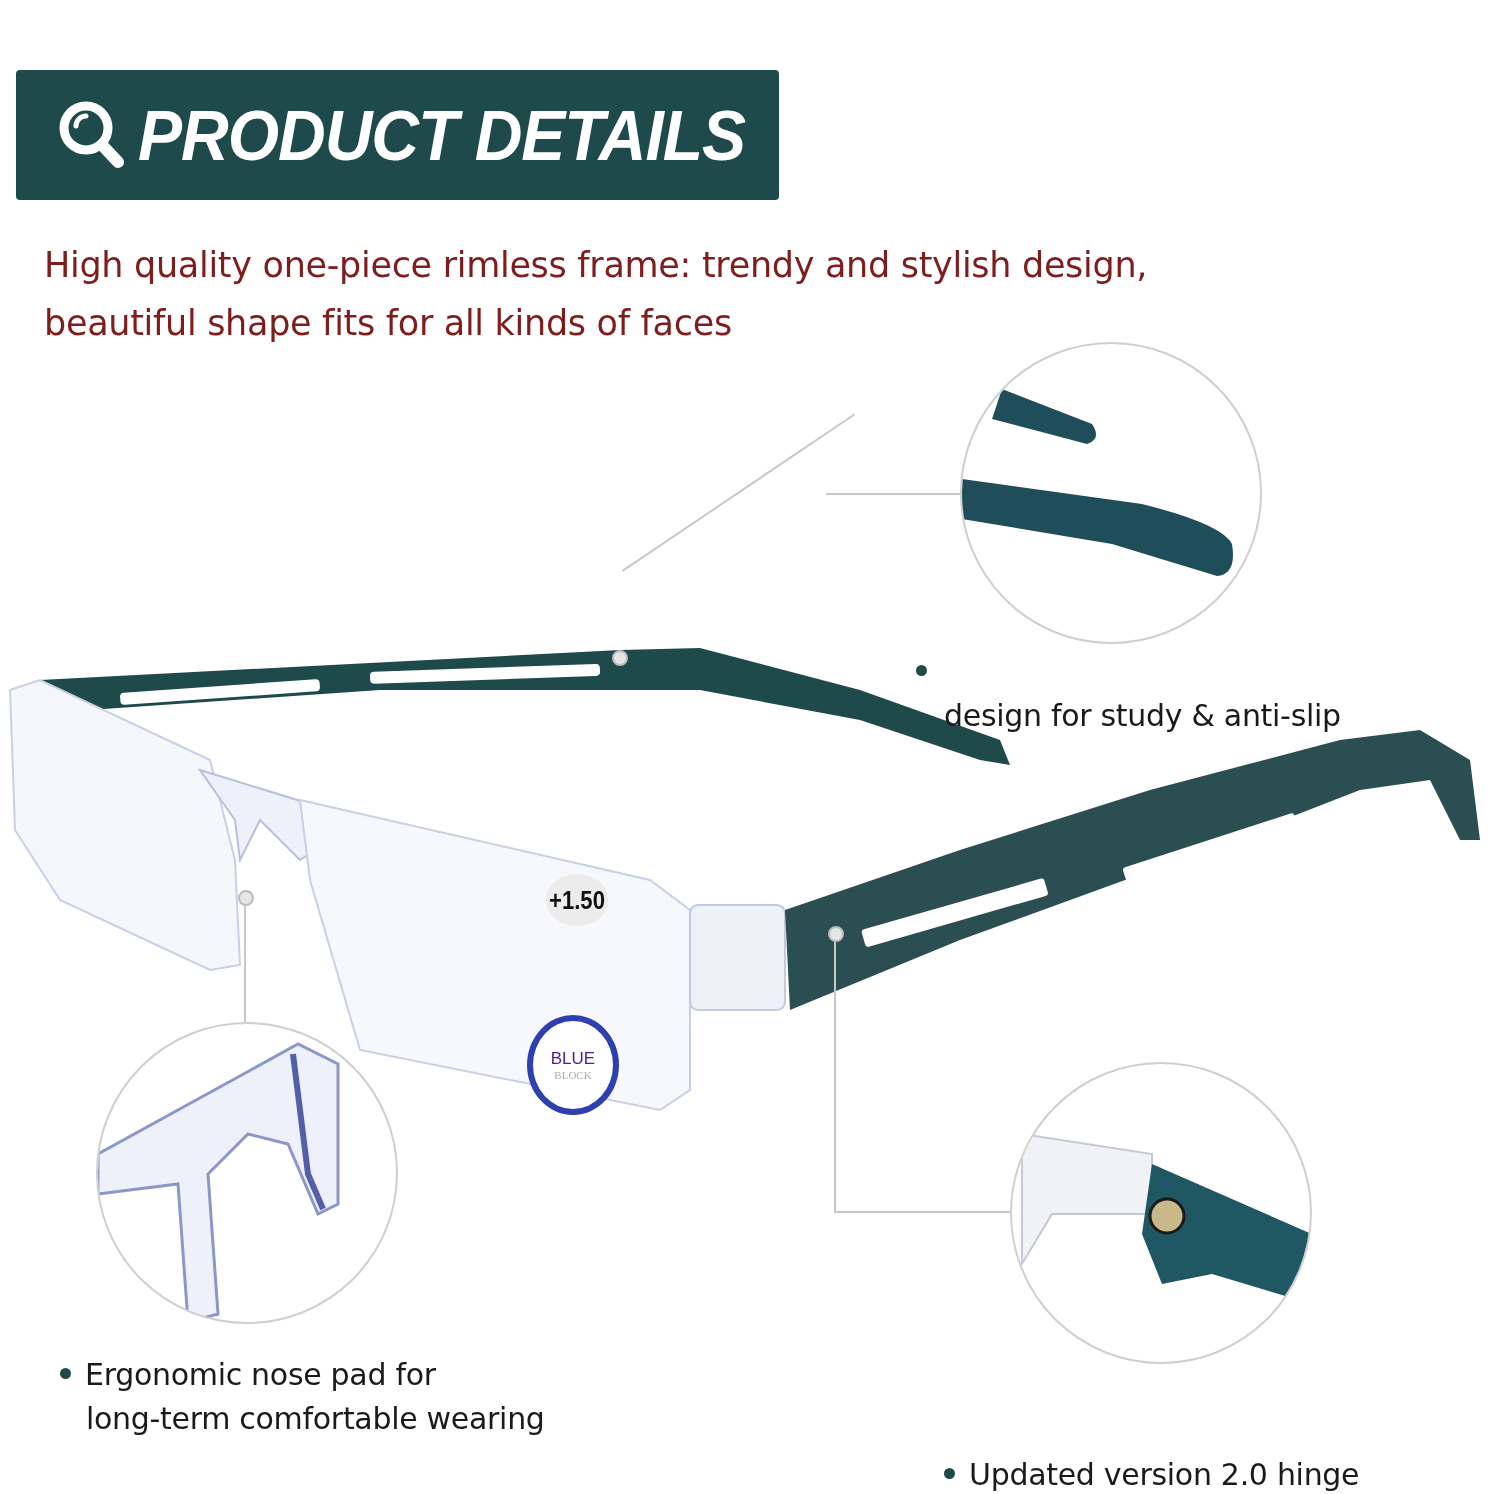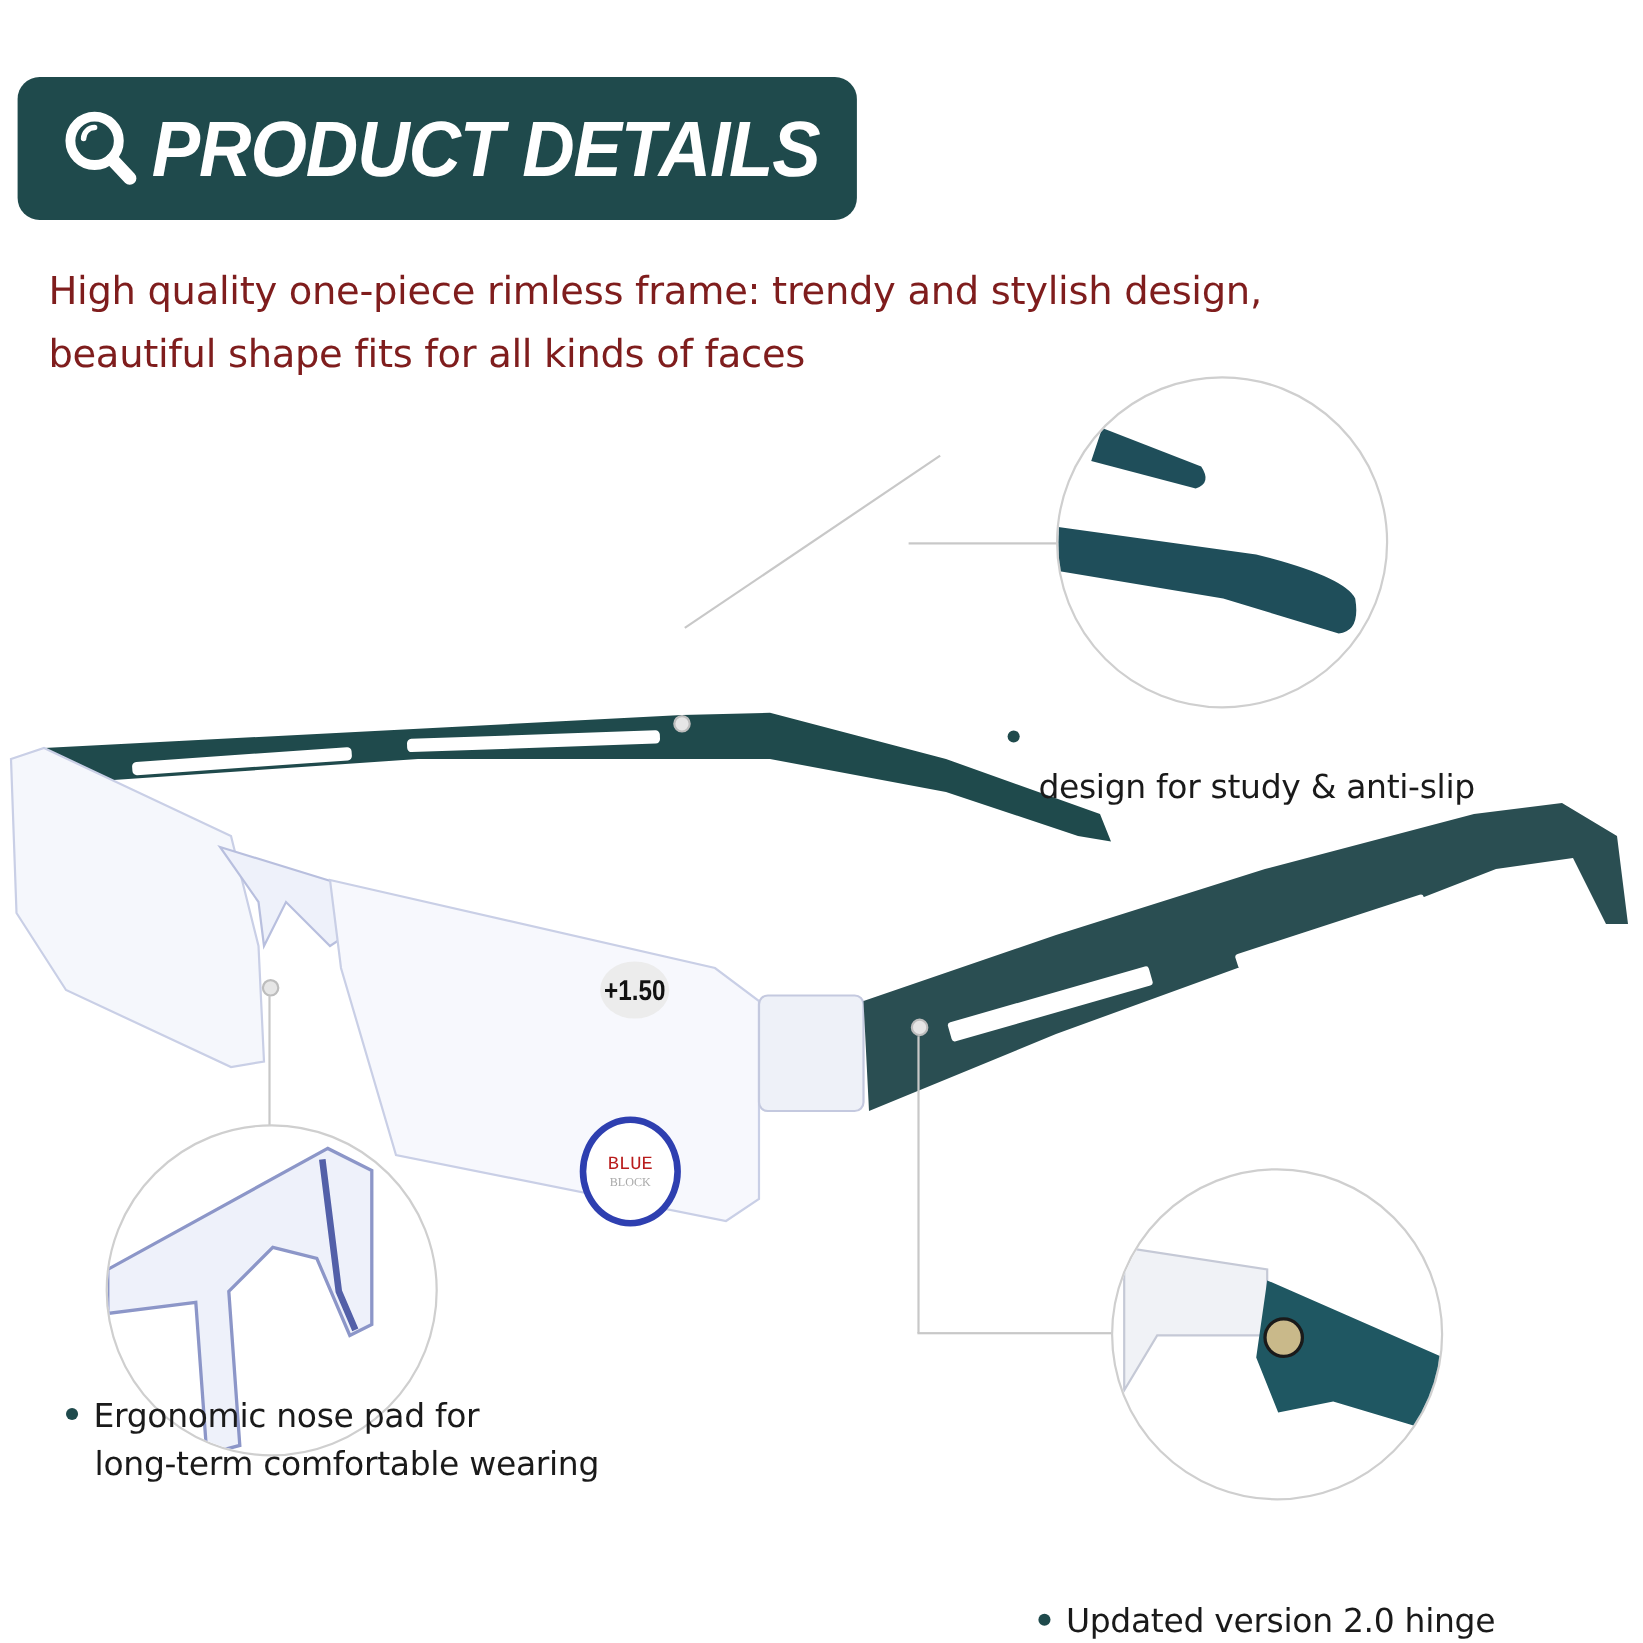--- a/index.html
+++ b/index.html
@@ -1,30 +1,30 @@
 <!DOCTYPE html>
 <html><head>
 <meta charset="utf-8">
 <style>
   html,body{margin:0;padding:0;background:#ffffff;}
   body{width:1494px;height:1494px;position:relative;overflow:hidden;font-family:"DejaVu Sans","Liberation Sans",sans-serif;color:#1a1a1a;}
-  .banner{position:absolute;left:16px;top:70px;width:763px;height:130px;background:#1f4a4c;border-radius:20px;display:flex;align-items:center;}
+  .banner{position:absolute;left:16px;top:70px;width:763px;height:130px;background:#1f4a4c;border-radius:4px;display:flex;align-items:center;}
   .banner svg{margin-left:40px;}
   .banner-title{color:#ffffff;font-family:"Liberation Sans",sans-serif;font-weight:bold;font-style:italic;font-size:66px;letter-spacing:-1px;margin-left:10px;transform:scaleY(1.08);}
   .subtitle{position:absolute;left:44px;top:236px;font-size:35px;line-height:58px;color:#7f1d1d;font-family:"DejaVu Sans",sans-serif;letter-spacing:-0.3px;}
   .subtitle span{display:block;}
   .feature{position:absolute;font-size:30px;line-height:44px;color:#1a1a1a;font-family:"DejaVu Sans",sans-serif;letter-spacing:-0.3px;}
   .feature .dot{display:inline-block;width:11px;height:11px;border-radius:50%;background:#1f4a4c;margin-right:14px;vertical-align:middle;position:relative;top:-3px;}
   .feature .l2{display:block;}
   .circle{position:absolute;border:2px solid #cfcfcf;border-radius:50%;background:#fff;overflow:hidden;}
   .line{position:absolute;background:#c8c8c8;}
   .pin{position:absolute;width:12px;height:12px;border-radius:50%;background:#e6e6e6;border:2px solid #bdbdbd;}
   .badge-power{position:absolute;left:540px;top:874px;width:74px;height:52px;border-radius:50%;background:#ececec;display:flex;align-items:center;justify-content:center;font-family:"Liberation Sans",sans-serif;font-size:26px;font-weight:bold;color:#111;transform:scaleX(0.85);}
   .badge-blue{position:absolute;left:527px;top:1015px;width:80px;height:88px;border-radius:50%;border:6px solid #2e3fb0;background:#fff;display:flex;flex-direction:column;align-items:center;justify-content:center;}
-  .badge-blue .b1{font-family:Liberation Mono, monospace;font-size:17px;color:#b91c1c;}
+  .badge-blue .b1{font-family:Liberation Sans, sans-serif;font-size:17px;color:#4c1d95;}
   .badge-blue .b2{font-family:Liberation Serif, serif;font-size:11px;color:#aaa;}
 </style>
 </head>
 <body>
 
 <div class="banner">
   <svg width="72" height="74" viewBox="0 0 72 74">
     <circle cx="30" cy="30" r="22" fill="none" stroke="#fff" stroke-width="9"></circle>
     <path d="M20 28 a10 10 0 0 1 10 -10" fill="none" stroke="#fff" stroke-width="5" stroke-linecap="round"></path>
     <line x1="46" y1="47" x2="62" y2="64" stroke="#fff" stroke-width="12" stroke-linecap="round"></line>
@@ -77,21 +77,21 @@
 </div>
 
 <div class="pin" style="left:238px;top:890px;"></div>
 <div class="line" style="left:244px;top:905px;width:2px;height:120px;"></div>
 <div class="circle" style="left:96px;top:1022px;width:298px;height:298px;">
   <svg width="298" height="298" viewBox="0 0 298 298">
     <path d="M0 130 L200 20 L240 40 L240 180 L220 190 L190 120 L150 110 L110 150 L120 290 L90 298 L80 160 L0 170 Z" fill="#eef1fa" stroke="#8c96c8" stroke-width="3"></path>
     <path d="M195 30 L210 150 L225 185" fill="none" stroke="#5360a8" stroke-width="6"></path>
   </svg>
 </div>
-<div class="feature" style="left:60px;top:1266px;">
+<div class="feature" style="left:60px;top:1353px;">
   <span class="dot"></span><span>Ergonomic nose pad for</span>
   <span class="l2" style="padding-left:26px;text-align:center;">long-term comfortable wearing</span>
 </div>
 
 <div class="pin" style="left:828px;top:926px;"></div>
 <div class="line" style="left:834px;top:942px;width:2px;height:270px;"></div>
 <div class="line" style="left:834px;top:1211px;width:180px;height:2px;"></div>
 <div class="circle" style="left:1010px;top:1062px;width:298px;height:298px;">
   <svg width="298" height="298" viewBox="0 0 298 298">
     <path d="M10 70 L140 90 L140 150 L40 150 L10 200 Z" fill="#f0f2f6" stroke="#c5c9d6" stroke-width="2"></path>

